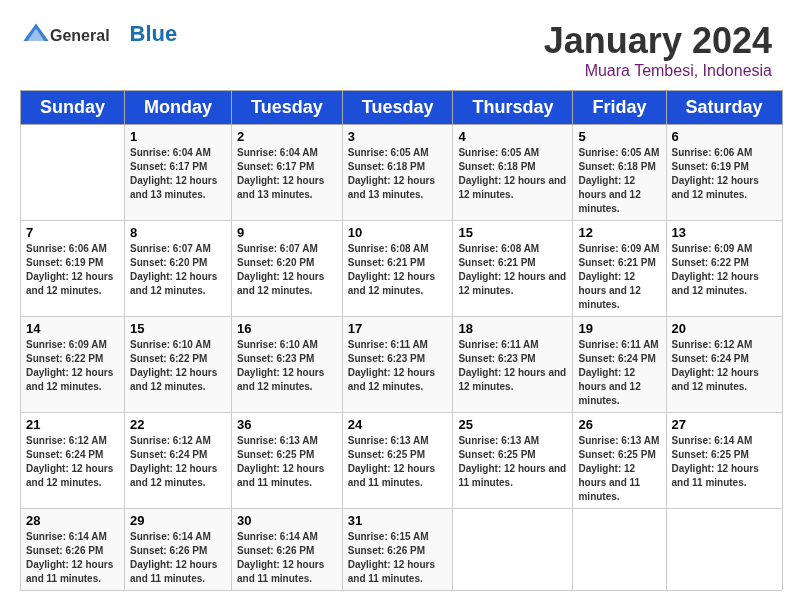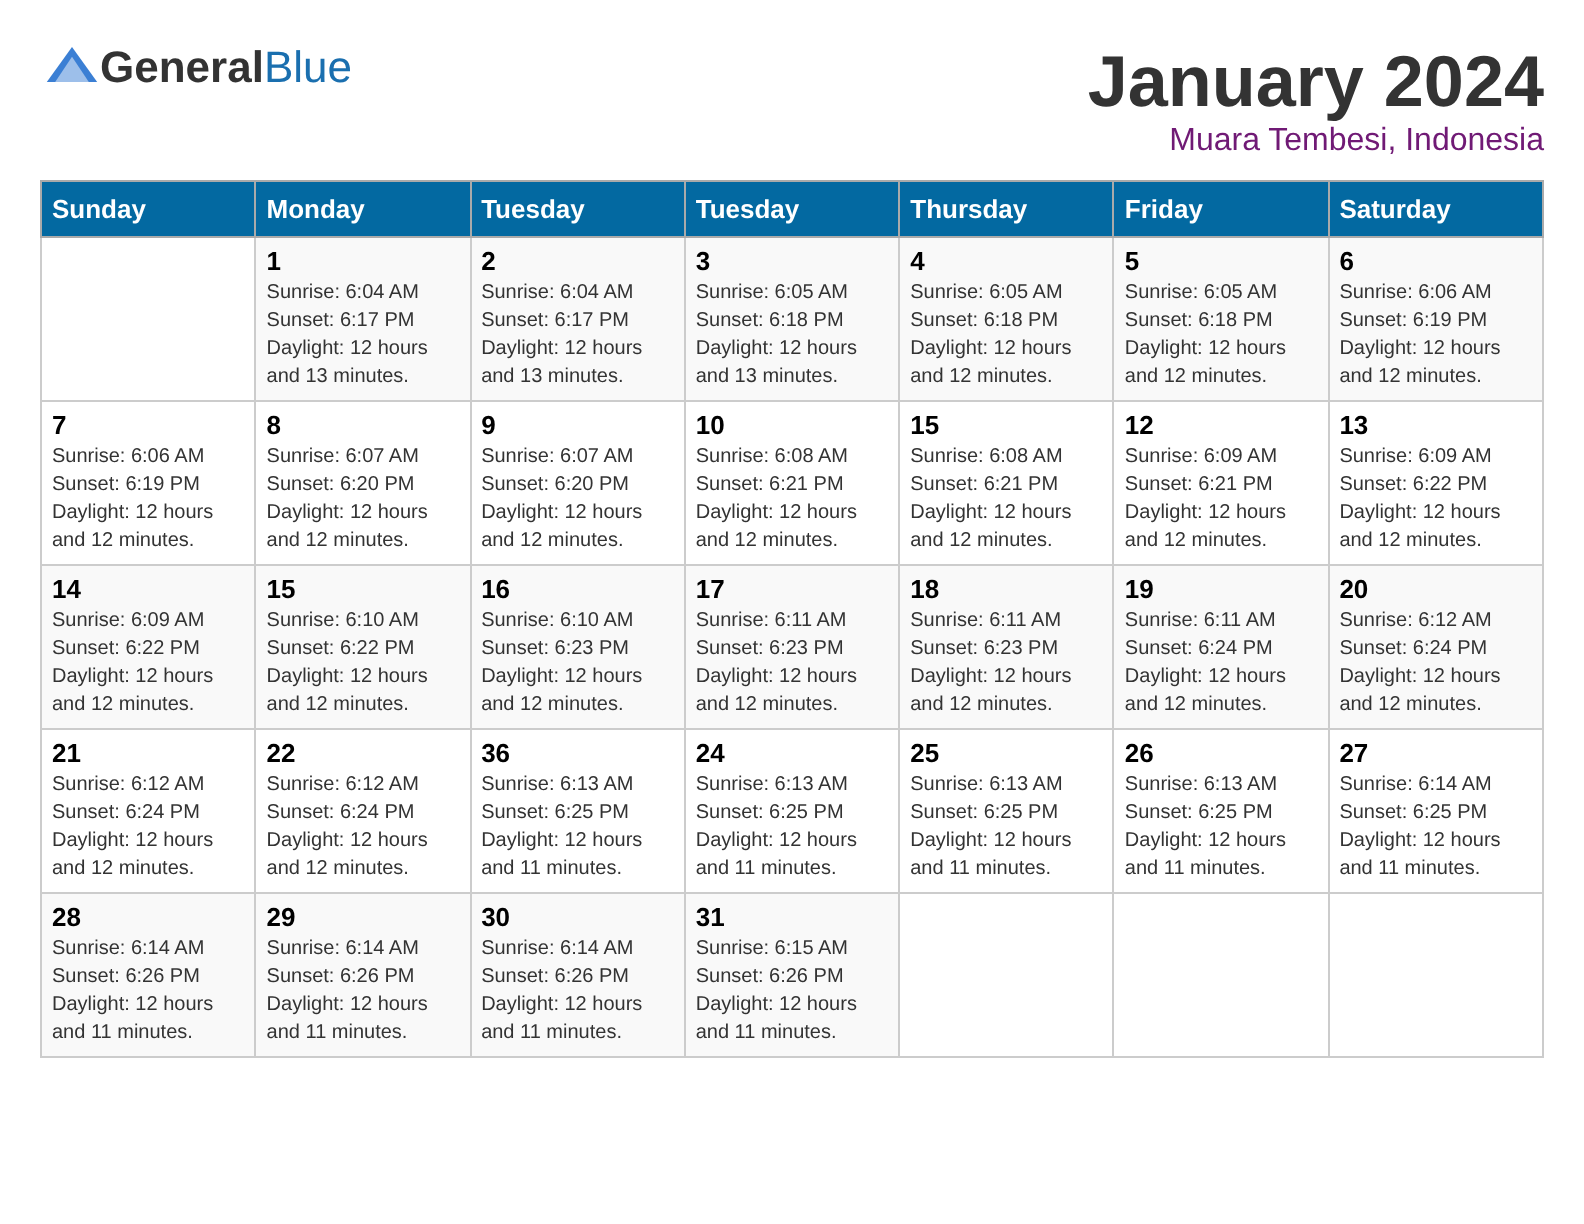--- a/index.html
+++ b/index.html
@@ -14,28 +14,29 @@
       display: flex;
       justify-content: space-between;
       align-items: flex-start;
       margin-bottom: 10px;
     }
     .logo {
       display: flex;
       align-items: center;
     }
     .logo-text-general {
-      font-size: 22px;
+      font-size: 16px;
       font-weight: bold;
       color: #333;
     }
     .logo-text-blue {
       font-size: 22px;
-      font-weight: normal;
+      font-weight: bold;
       color: #1a6faf;
+      margin-left: 20px;
     }
     .logo-icon {
       width: 28px;
       height: 28px;
       margin-left: 2px;
     }
     .title-area {
       text-align: right;
     }
     .month-title {
@@ -47,25 +48,25 @@
     .location-title {
       font-size: 16px;
       color: #701a75;
     }
     table {
       width: 100%;
       border-collapse: collapse;
       font-size: 11px;
     }
     thead tr th {
-      background-color: #0369a1;
+      background-color: #1d4ed8;
       color: #fff;
       text-align: left;
-      padding: 6px 5px;
-      font-size: 13px;
+      padding: 6px 19px;
+      font-size: 18px;
       font-weight: bold;
       border: 1px solid #aaa;
     }
     tbody tr td {
       border: 1px solid #ccc;
       vertical-align: top;
       padding: 4px 5px;
       width: 107px;
       height: 80px;
       background: #fff;
@@ -76,20 +77,21 @@
     .day-number {
       font-weight: bold;
       font-size: 13px;
       display: block;
       margin-bottom: 2px;
     }
     .day-info {
       font-size: 10px;
       color: #333;
       line-height: 1.4;
+      font-weight: bold;
     }
     .empty-cell {
       background: #fff !important;
     }
   </style>
 </head>
 <body>
 
 <div class="header-area">
   <div class="logo">

